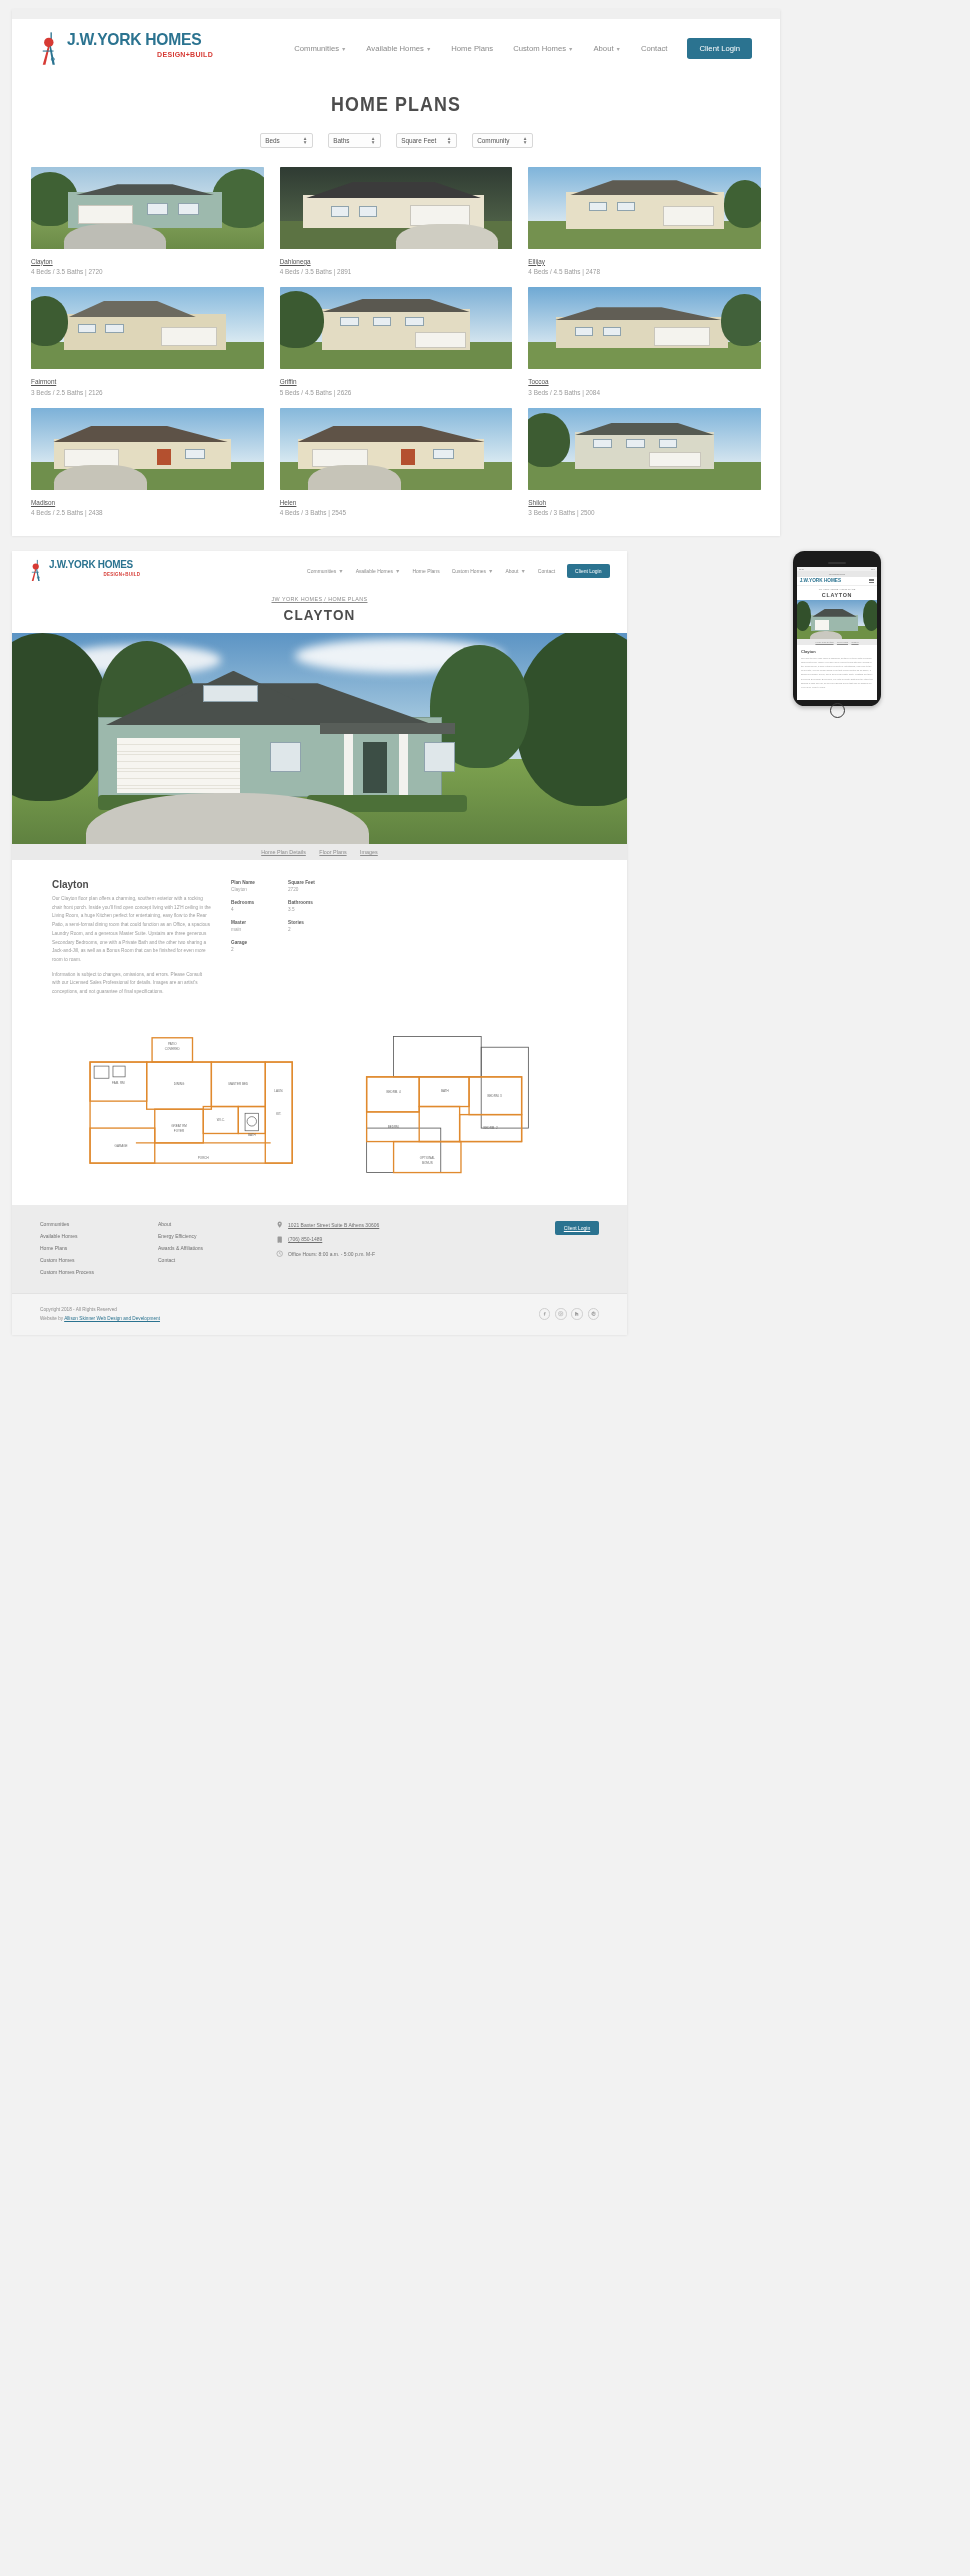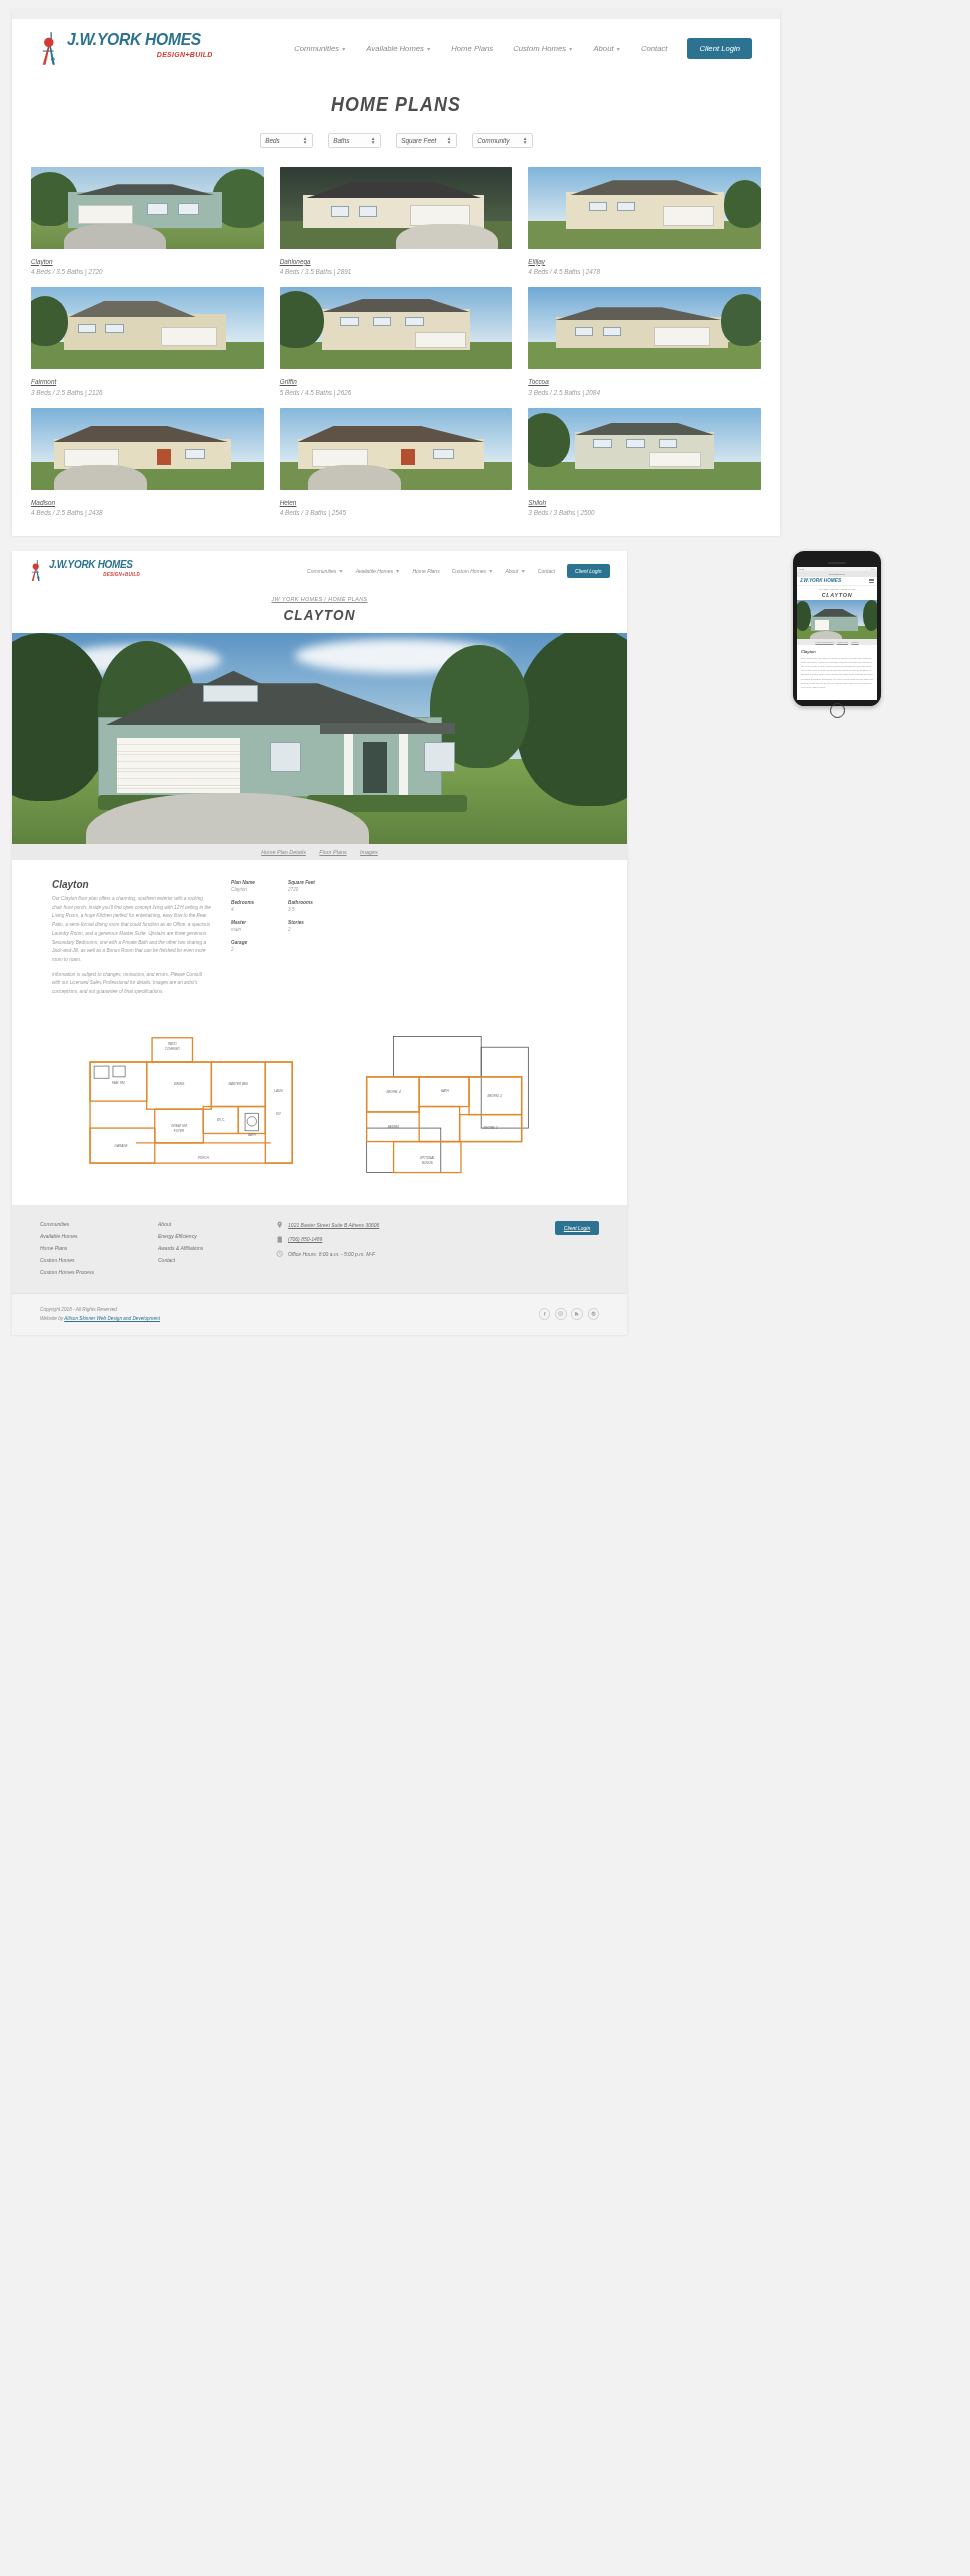--- a/index.html
+++ b/index.html
@@ -1,21 +1,21 @@
 <!DOCTYPE html>
 <html style="font-size:10.8px"><head>
 <meta charset="utf-8">
 <style>
   * { box-sizing: border-box; margin:0; padding:0; }
   body {
     width:970px; background:#f2f2f2;
     font-family:"Liberation Sans", sans-serif;
     color:#4a4a4a; -webkit-font-smoothing:antialiased;
   }
-  .page-wrap { width:792px; position:relative;font-style:italic; }
+  .page-wrap { width:792px; position:relative; }
 
   
   .site { background:#fff; }
   .shot1 { margin:9.4px 12px 0 12px; box-shadow:0 0.7px 2.7px rgba(0,0,0,.10); }
   .topbar { height:9.4px; background:#efefef; }
 
   .navrow { display:flex; align-items:center; padding:12px 28px 10.8px 28px; }
   .logo { display:flex; align-items:flex-start; }
   .logo svg { display:block; }
   .logo-txt { margin-left:4px; }

